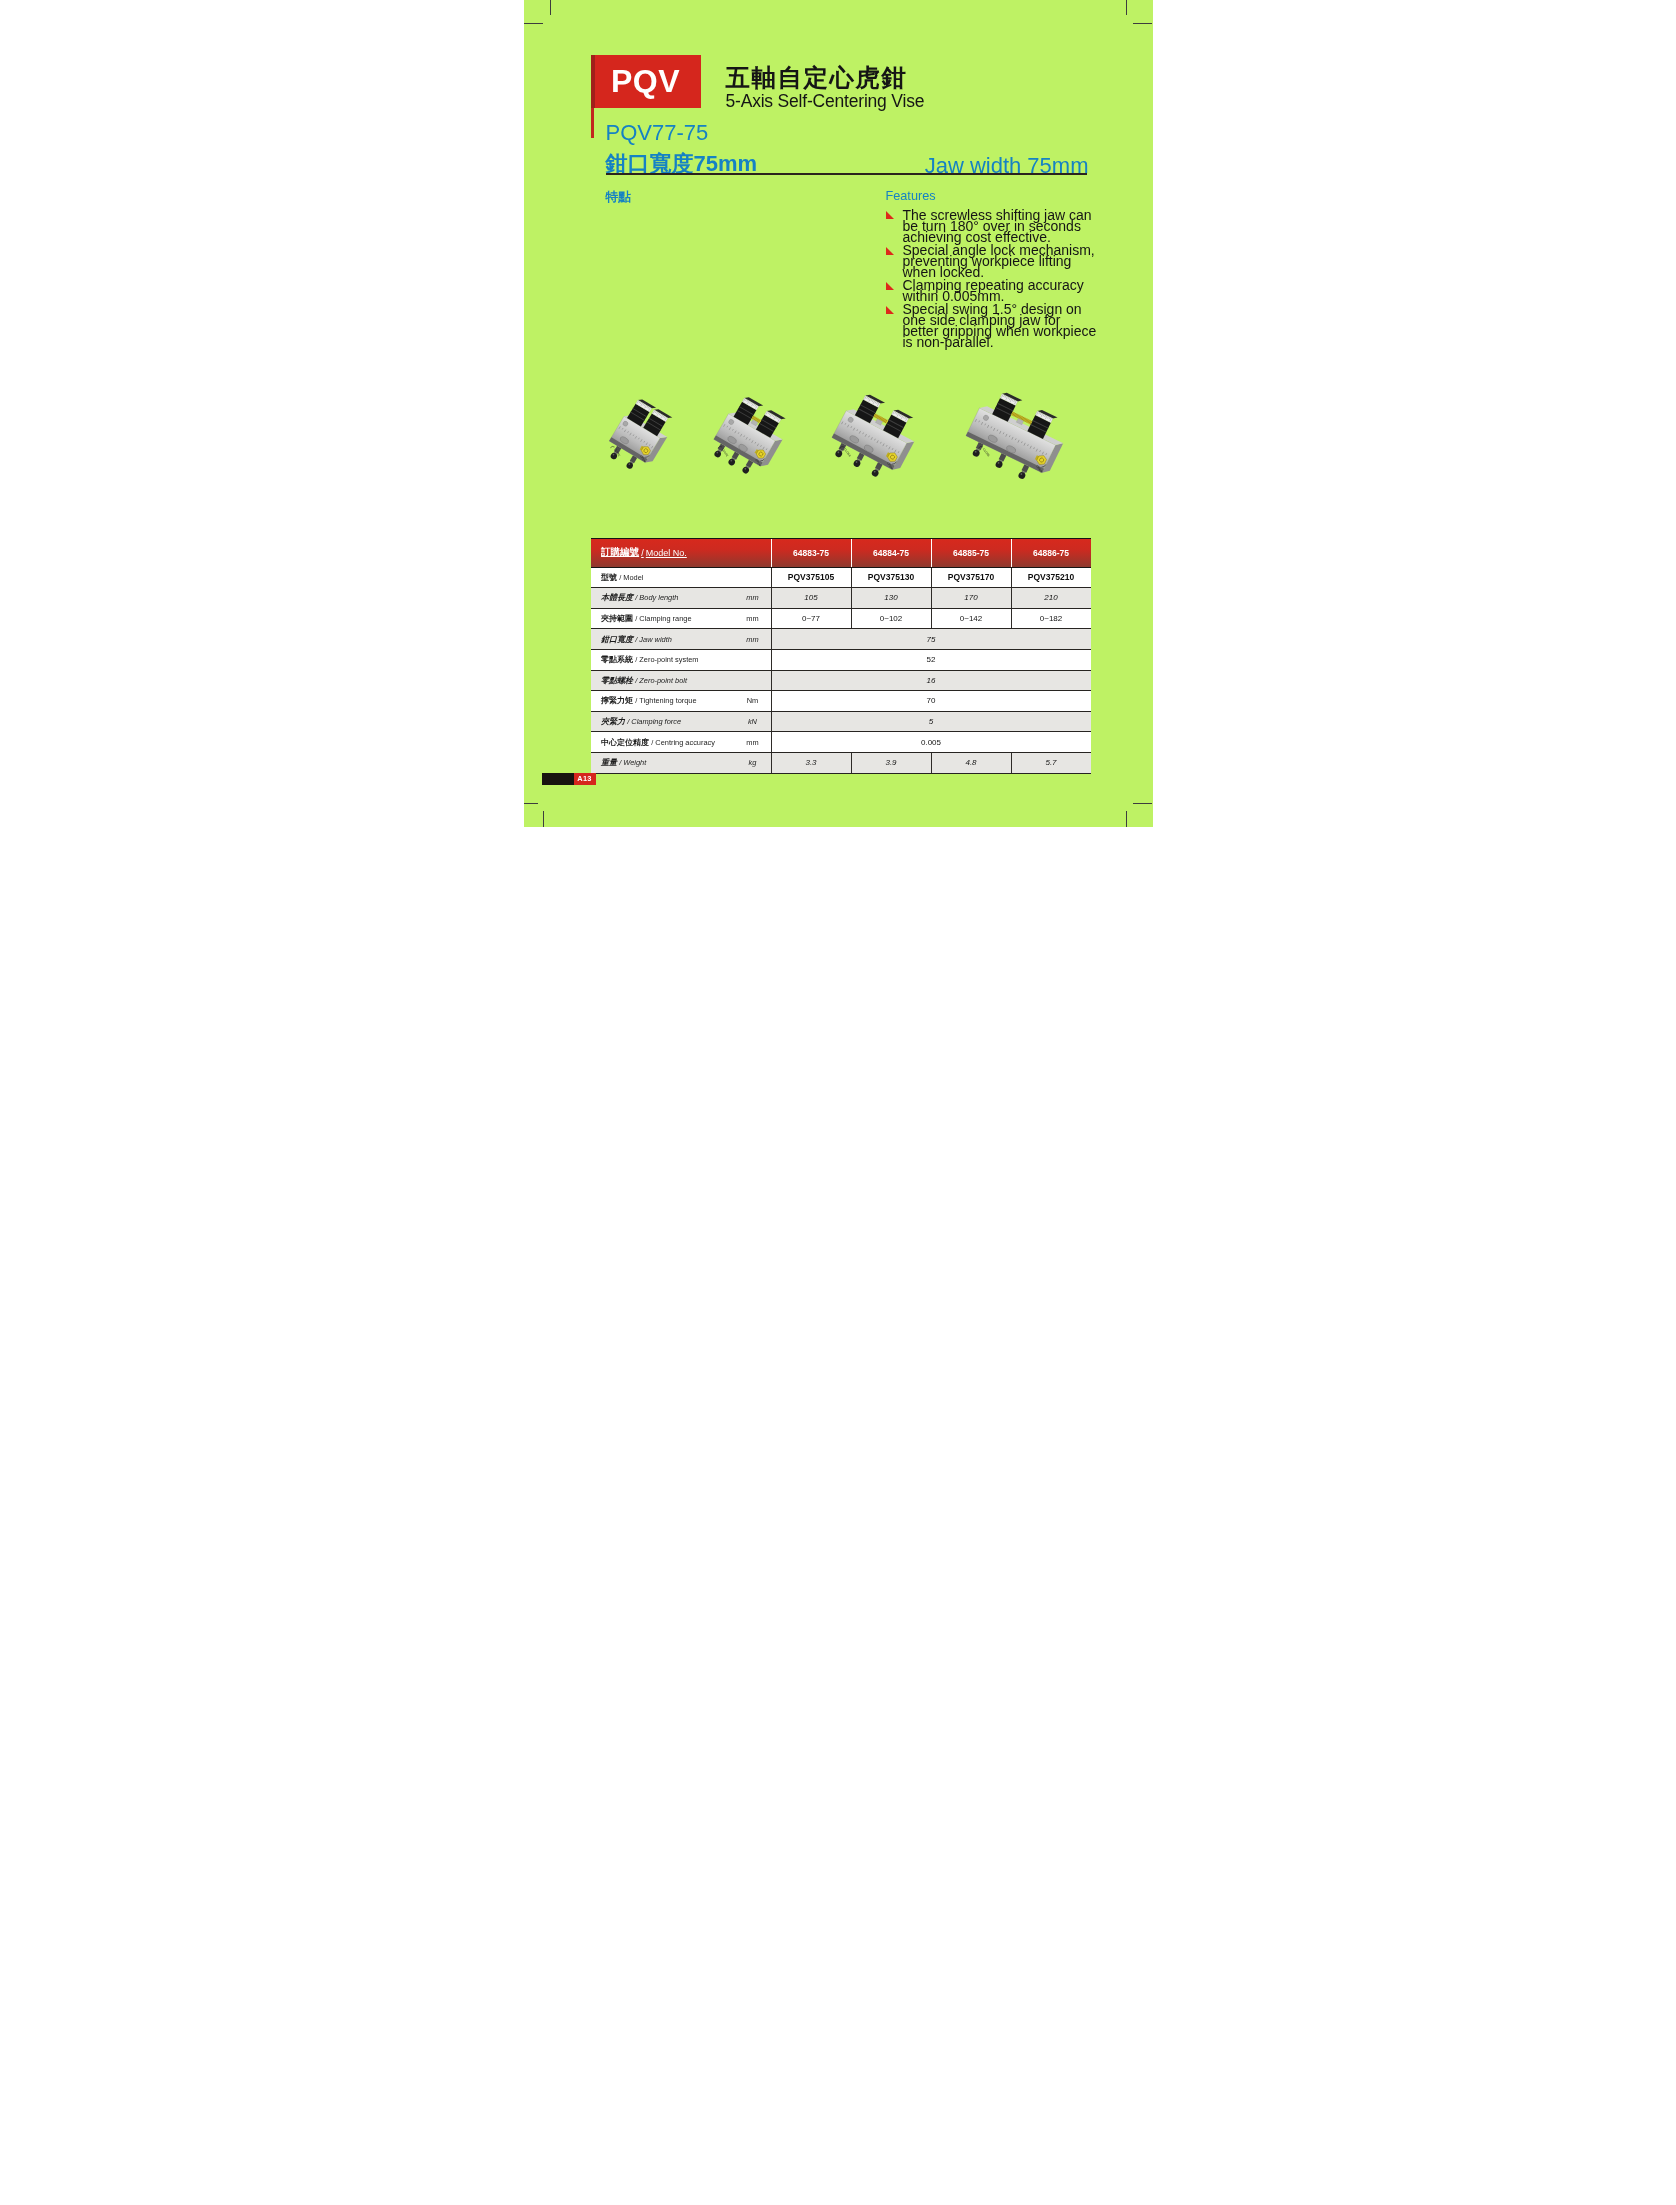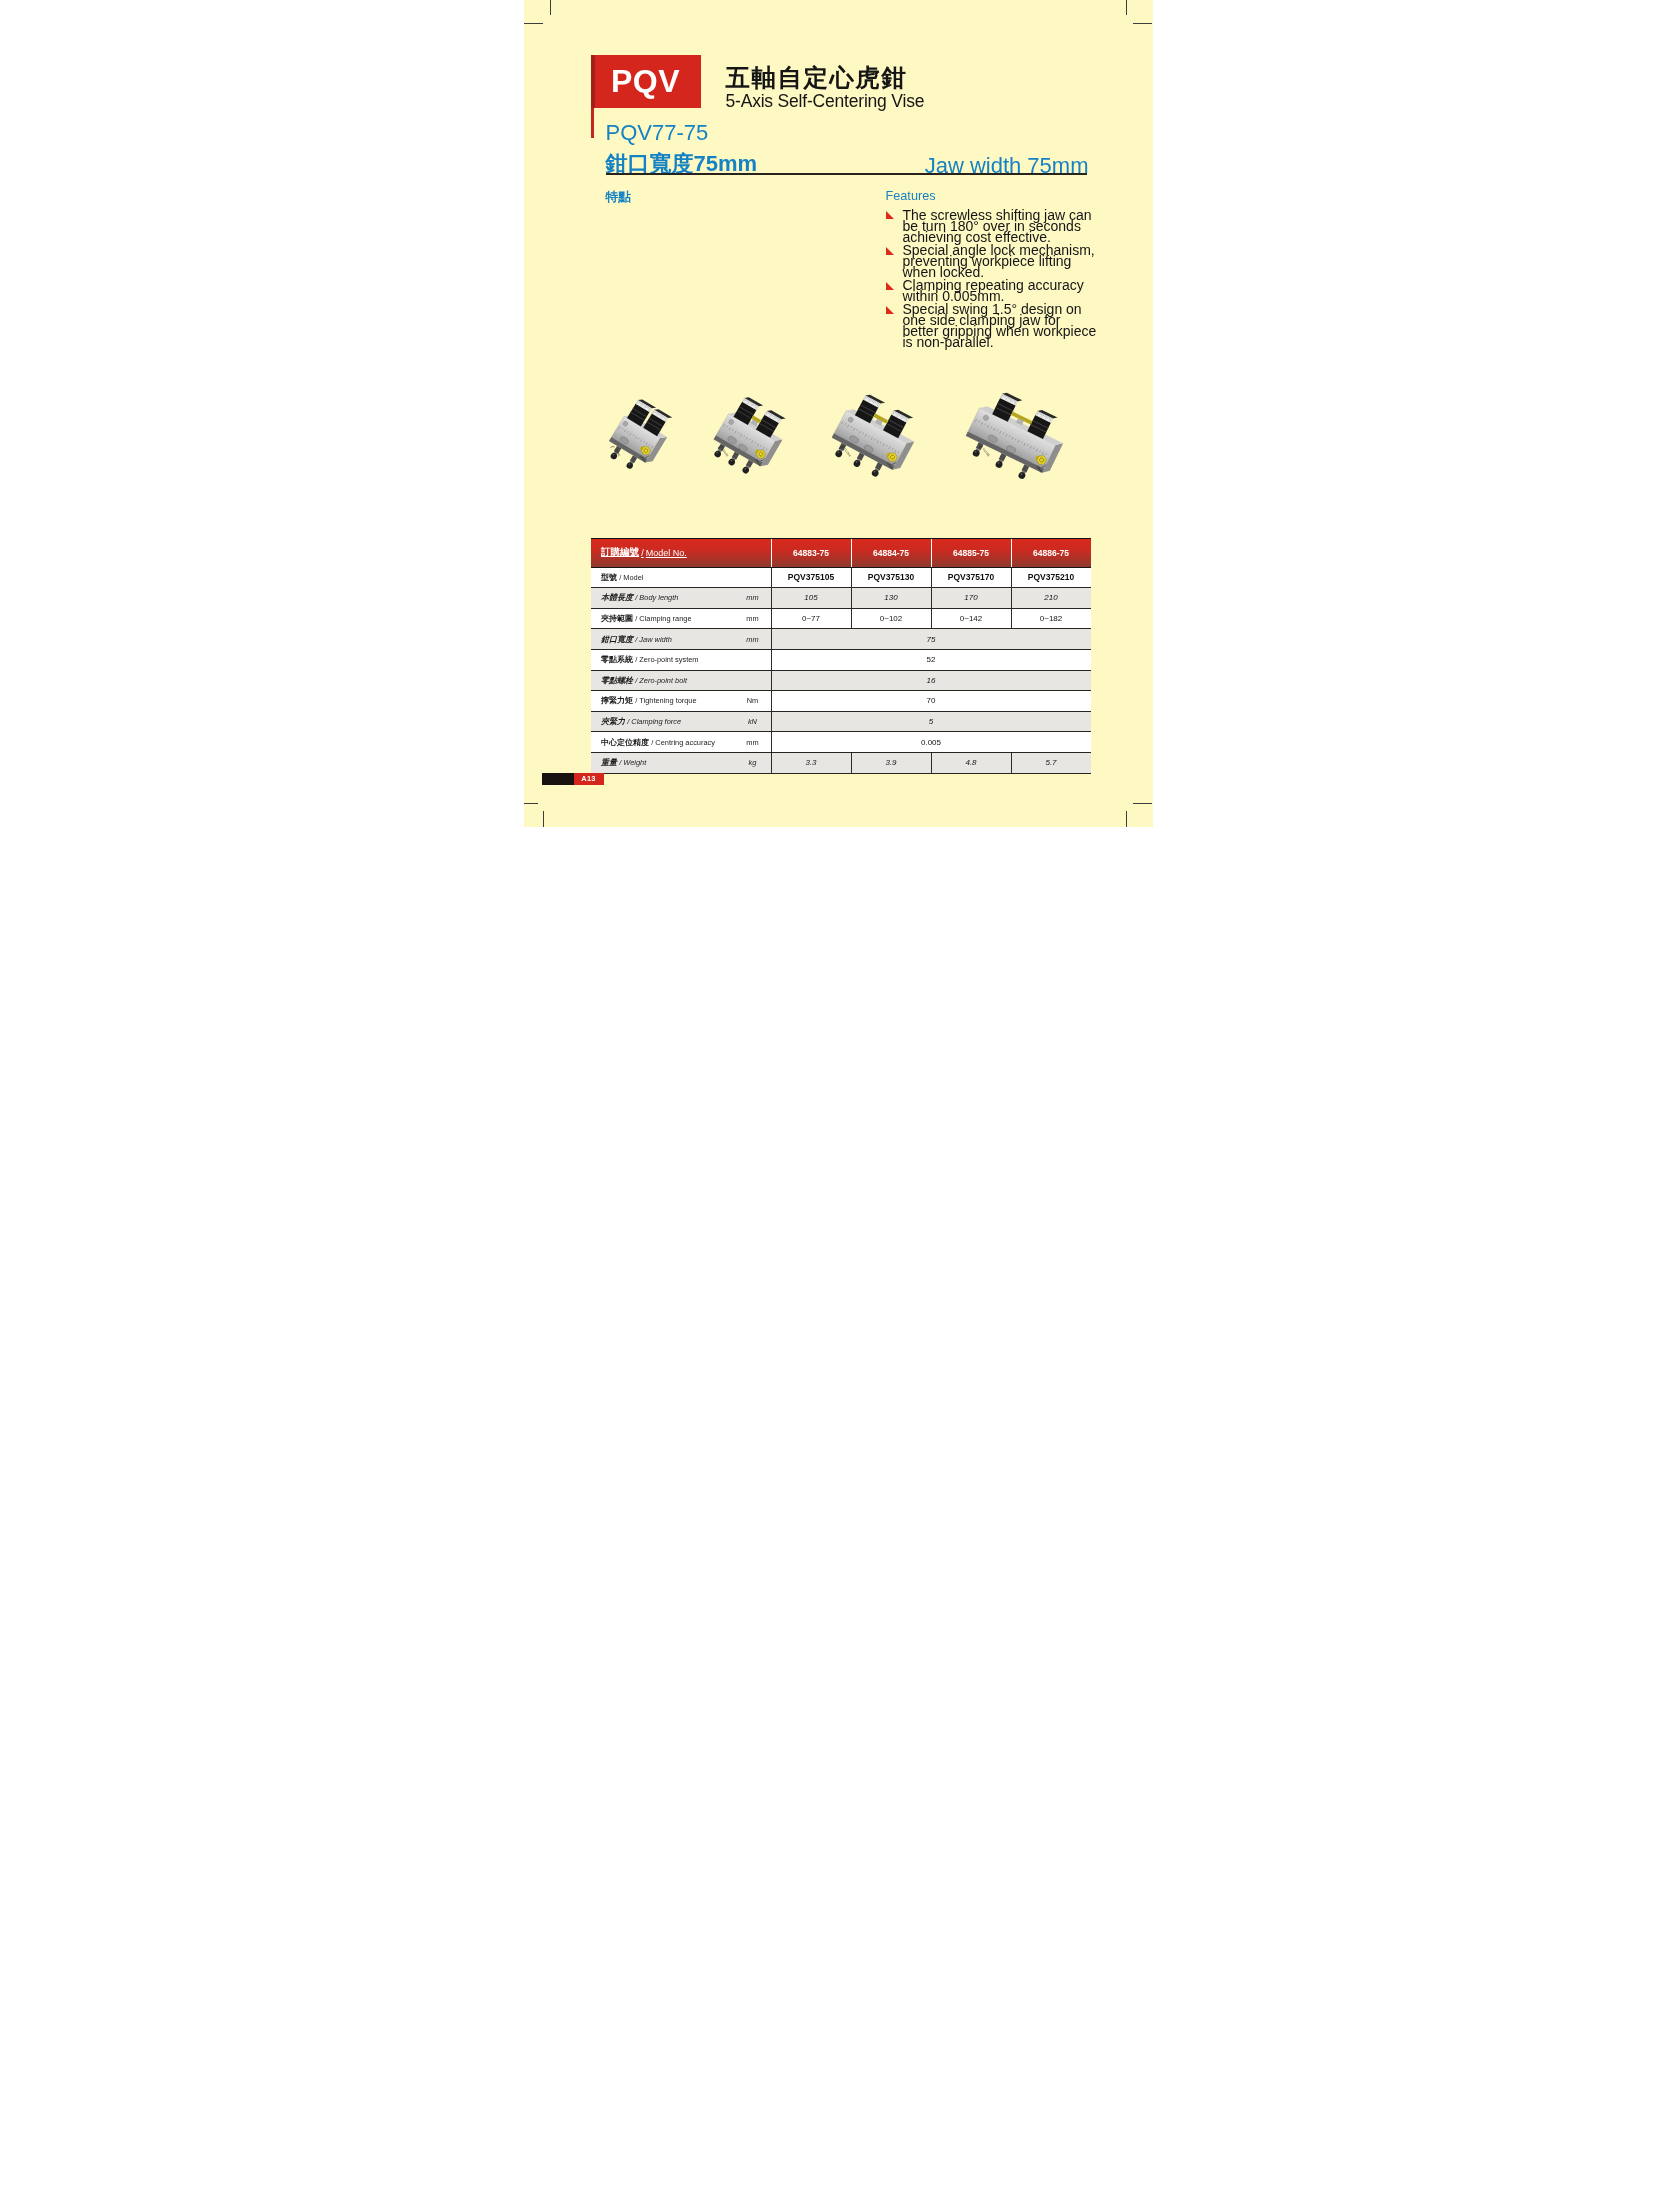--- a/index.html
+++ b/index.html
@@ -1,16 +1,16 @@
 <!DOCTYPE html>
 <html style="font-size:8.5px"><head>
 <meta charset="utf-8">
 <style>
   html,body{margin:0;padding:0;background:#ffffff;}
-  .page{position:relative;width:629px;height:827px;background:#fef9c3;margin:0 auto;
+  .page{position:relative;width:629px;height:827px;background:#bef264;margin:0 auto;
         font-family:"Liberation Sans",sans-serif;overflow:hidden;color:#161616;}
 
   
   .cm{position:absolute;background:#3d3d3d;}
   .cm-tl-v{left:26px;top:0;width:1.1px;height:15.4px;}
   .cm-tl-h{left:0;top:23px;width:19px;height:1.1px;}
   .cm-tr-v{left:602px;top:0;width:1.1px;height:15.4px;}
   .cm-tr-h{left:609px;top:23px;width:19.6px;height:1.1px;}
   .cm-bl-h{left:0;top:803px;width:14.3px;height:1.1px;}
   .cm-bl-v{left:19.6px;top:811px;width:1.1px;height:16px;}
@@ -66,21 +66,21 @@
   .label-cell .sep{margin:0 2.1px;}
   .label-cell .unit{margin-left:auto;width:25.5px;text-align:center;margin-right:5.3px;font-size:7.4px;color:#222;}
   .v-cell{justify-content:center;font-size:8px;color:#141414;border-left:1.1px solid #2e2b28;text-align:center;}
   .t-row.header .label-cell{color:#fff;font-size:9px;text-decoration:underline;}
   .t-row.header .label-cell .zh{font-size:9.5px;}
   .t-row.header .v-cell{border-left:1.1px solid #fff;color:#fff;font-weight:bold;font-size:8.5px;}
   .t-row.model-row .v-cell{font-weight:bold;font-size:8.5px;color:#0d0d0d;}
 
   
   .footer-black{position:absolute;left:18.6px;top:773px;width:32px;height:11.7px;background:#181310;}
-  .page-number{position:absolute;left:50px;top:773px;width:30px;height:11.7px;background:#d5261d;
+  .page-number{position:absolute;left:50px;top:773px;width:22px;height:11.7px;background:#d5261d;
       color:#fff;font-weight:bold;font-size:7.4px;display:flex;align-items:center;justify-content:center;letter-spacing:0.3px;}
 </style>
 </head>
 <body>
 
 <div class="page">
 
   <div class="cm cm-tl-v"></div>
   <div class="cm cm-tl-h"></div>
   <div class="cm cm-tr-v"></div>

